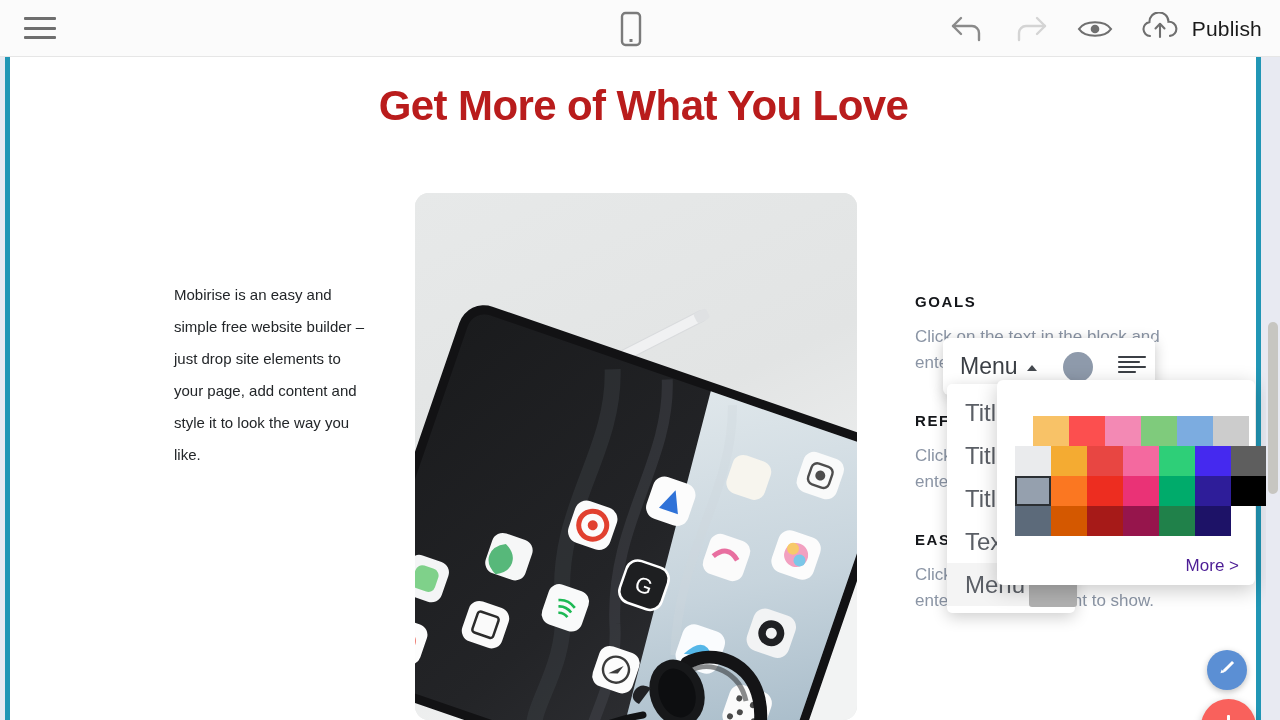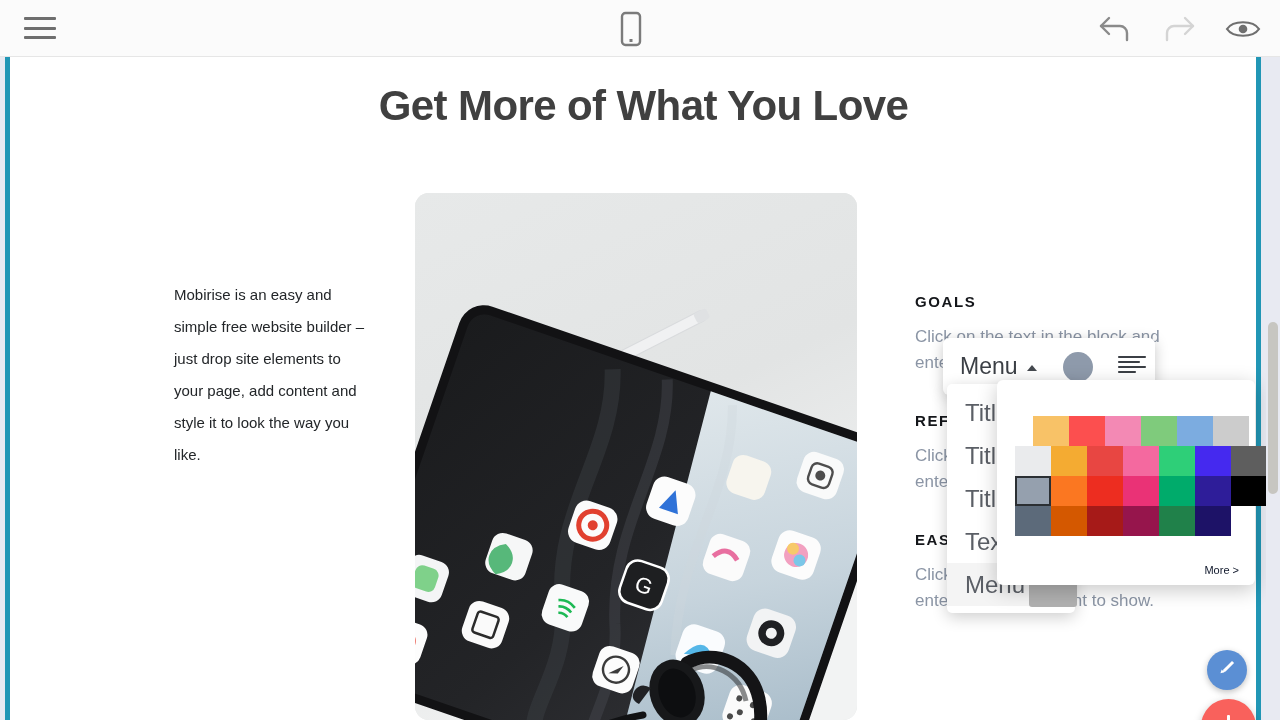--- a/index.html
+++ b/index.html
@@ -50,21 +50,21 @@
     width: 1256px; height: 663px;
     background: #ffffff;
     border-left: 5px solid #2196b5;
     border-right: 5px solid #2196b5;
   }
   .page-inner { position: relative; width: 100%; height: 100%; background: #fff; }
 
   h1.page-title {
     position: absolute; top: 25px; left: 0; width: 100%;
     text-align: center;
-    font-size: 42px; font-weight: bold; color: #404040;
+    font-size: 42px; font-weight: bold; color: #b91c1c;
     letter-spacing: -0.6px;
     padding-left: 21px;
   }
 
   
   .left-col {
     position: absolute; left: 164px; top: 222px; width: 200px;
     font-size: 15px; line-height: 32px; color: #232629;
   }
 
@@ -143,21 +143,21 @@
     width: 258px; height: 205px;
     background: #fff; border-radius: 6px;
     box-shadow: 0 5px 20px rgba(0,0,0,.22);
     z-index: 45;
   }
   .swatch-grid { position: absolute; left: 0; top: 0; width: 258px; height: 160px; }
   .sw { position: absolute; width: 36px; height: 30px; cursor: pointer; }
   .sw.sel { outline: 2px solid #2b2f33; outline-offset: -2px; z-index: 3; }
   .more-link {
     position: absolute; right: 16px; bottom: 9px;
-    font-size: 11px; color: #0f172a; cursor: pointer;
+    font-size: 17px; color: #4c1d95; cursor: pointer;
   }
 
   
   .fab-pen {
     position: absolute; left: 1207px; top: 593px;
     width: 40px; height: 40px; border-radius: 50%;
     background: #5b8fd4; display: flex; align-items: center; justify-content: center;
     cursor: pointer; box-shadow: 0 2px 6px rgba(0,0,0,.25); z-index: 50;
   }
   .fab-add {
@@ -212,20 +212,30 @@
       <svg viewBox="0 0 34 30" width="34" height="30" aria-hidden="true">
         <path d="M23 4 L31 12 L23 20" fill="none" stroke="#d4d4d4" stroke-width="2.4" stroke-linecap="round" stroke-linejoin="round"></path>
         <path d="M31 12 H12 a7 7 0 0 0 -7 7 V26" fill="none" stroke="#d4d4d4" stroke-width="2.4" stroke-linecap="round"></path>
       </svg>
     </div>
     <div class="tool-ico">
       <svg viewBox="0 0 38 26" width="38" height="26" aria-hidden="true">
         <path d="M3 13 C9 4, 29 4, 35 13 C29 22, 9 22, 3 13 Z" fill="none" stroke="#6f6f6f" stroke-width="2.2"></path>
         <circle cx="19" cy="13" r="4.3" fill="#6f6f6f"></circle>
       </svg>
+    </div>
+    <div class="publish-wrap">
+      <span>
+        <svg viewBox="0 0 40 30" width="40" height="30" aria-hidden="true">
+          <path d="M10 24 a7 7 0 0 1 -0.6 -13.9 A9 9 0 0 1 28.5 9.8 A6.6 6.6 0 0 1 30 23.9" fill="none" stroke="#6f6f6f" stroke-width="2.1" stroke-linecap="round"></path>
+          <path d="M20 25 V12" fill="none" stroke="#6f6f6f" stroke-width="2.1" stroke-linecap="round"></path>
+          <path d="M15.5 16.5 L20 11.8 L24.5 16.5" fill="none" stroke="#6f6f6f" stroke-width="2.1" stroke-linecap="round" stroke-linejoin="round"></path>
+        </svg>
+      </span>
+      <span class="publish-label">Publish</span>
     </div>
   </div>
 </div>
 
 <div class="canvas">
   <div class="page-frame" style="border-left-color: rgb(33, 150, 181); border-right-color: rgb(33, 150, 181);">
     <div class="page-inner">
 
       <h1 class="page-title">Get More of What You Love</h1>
 

